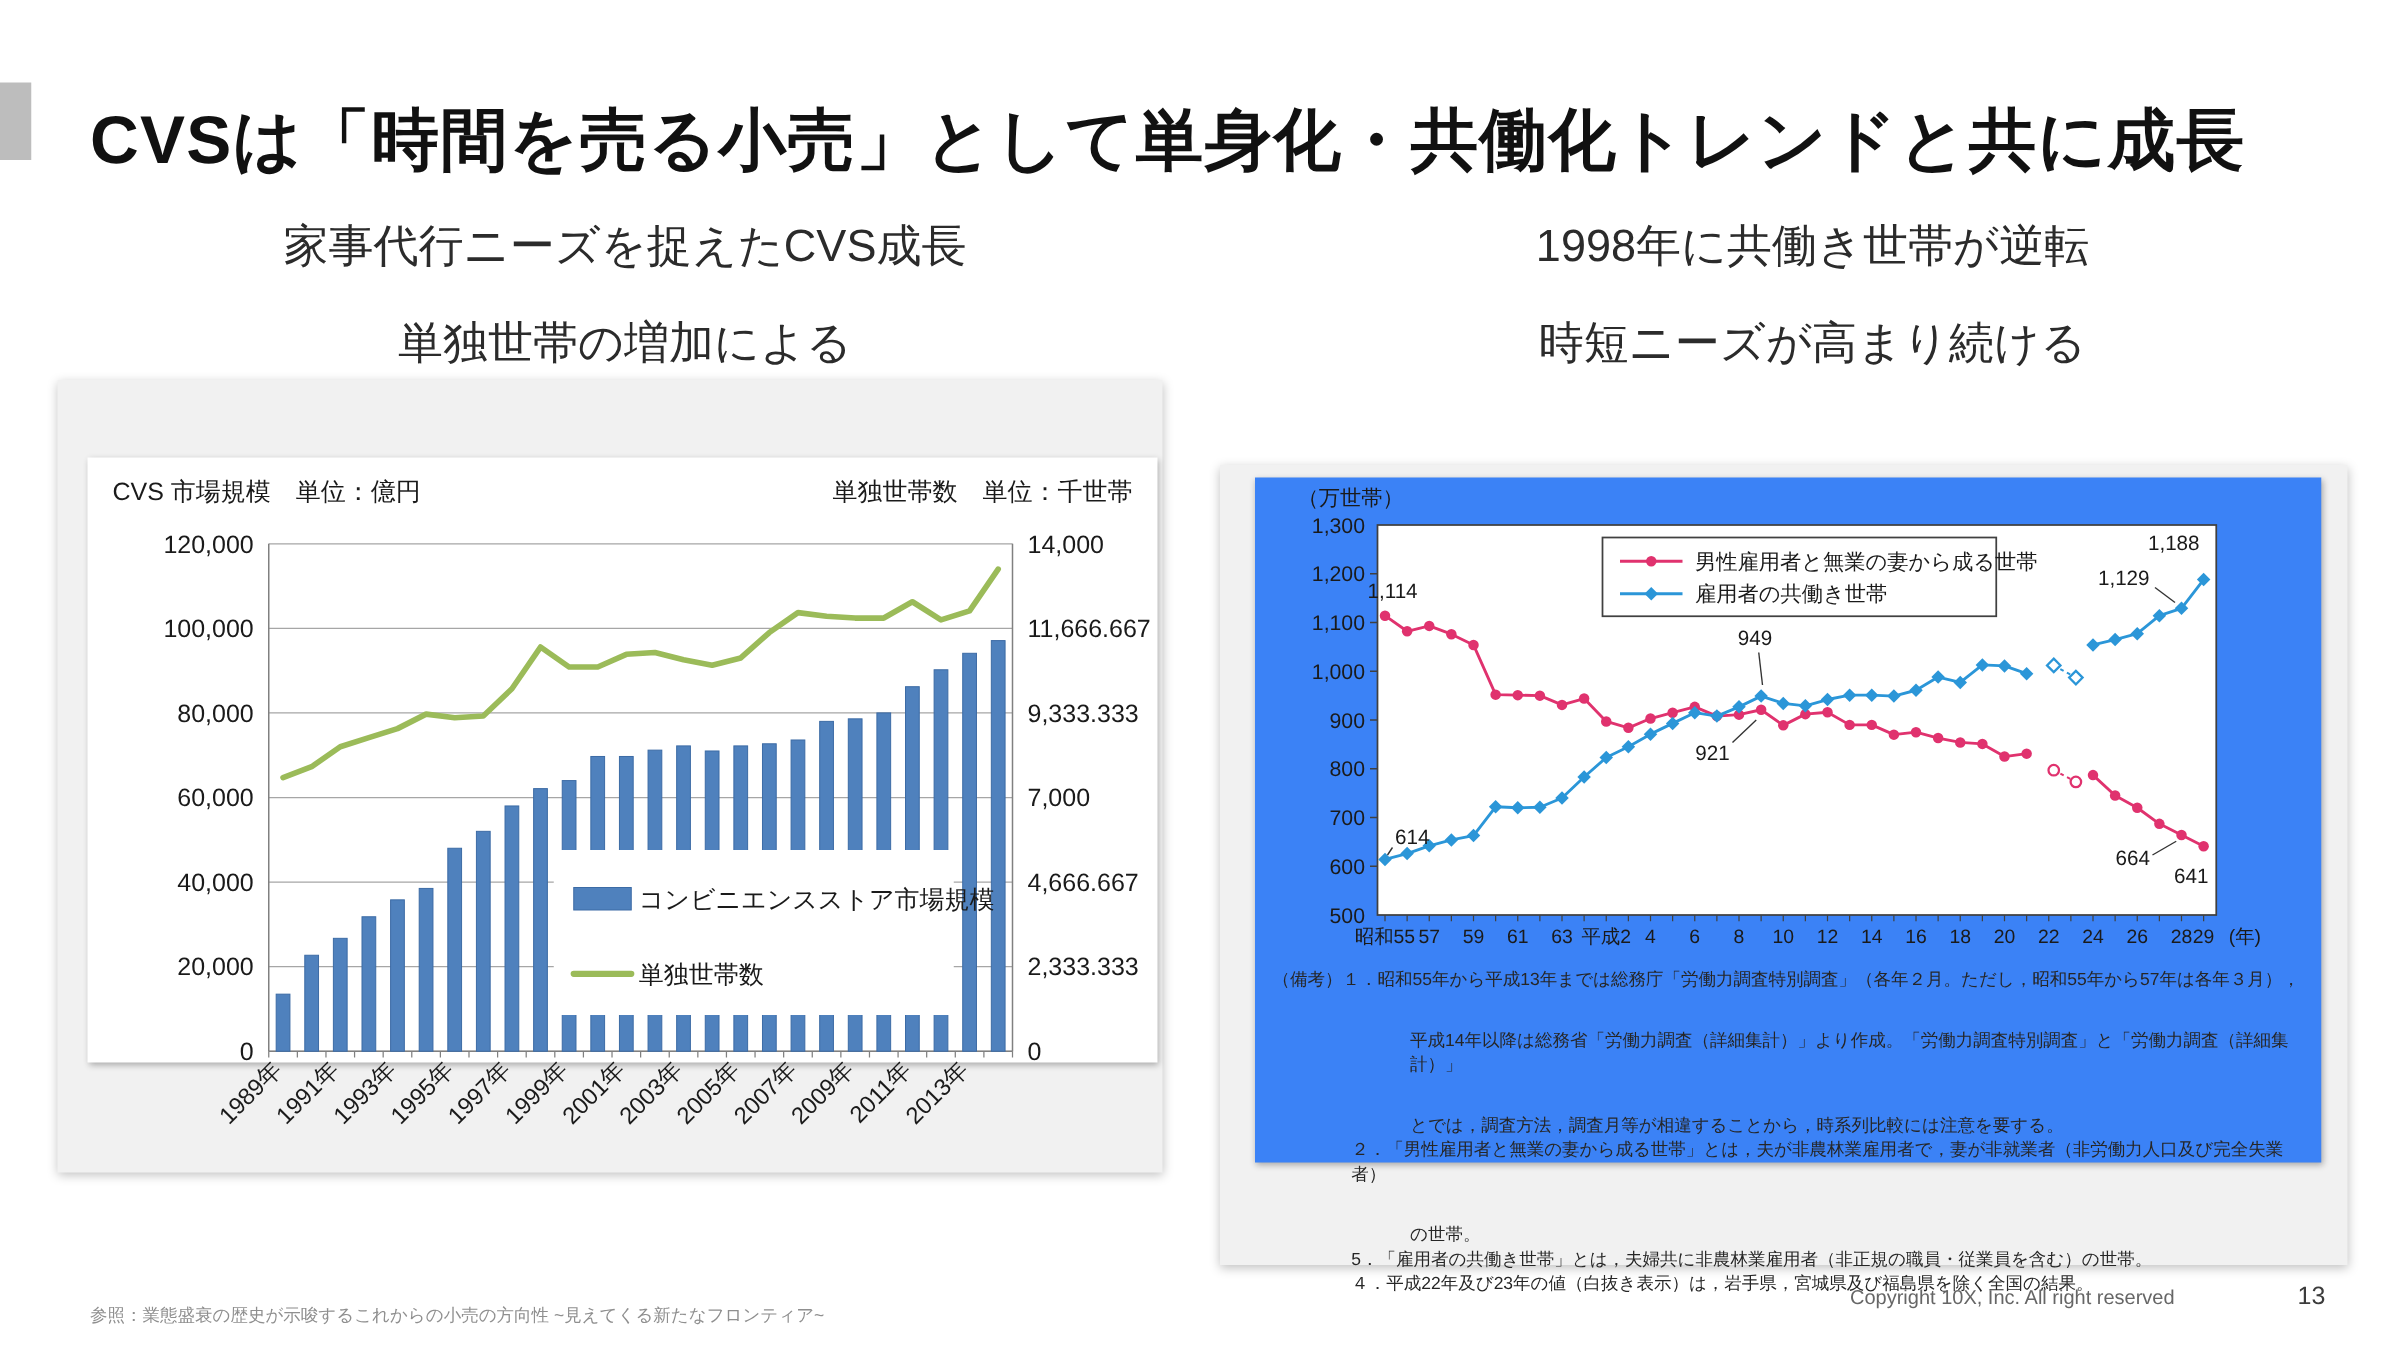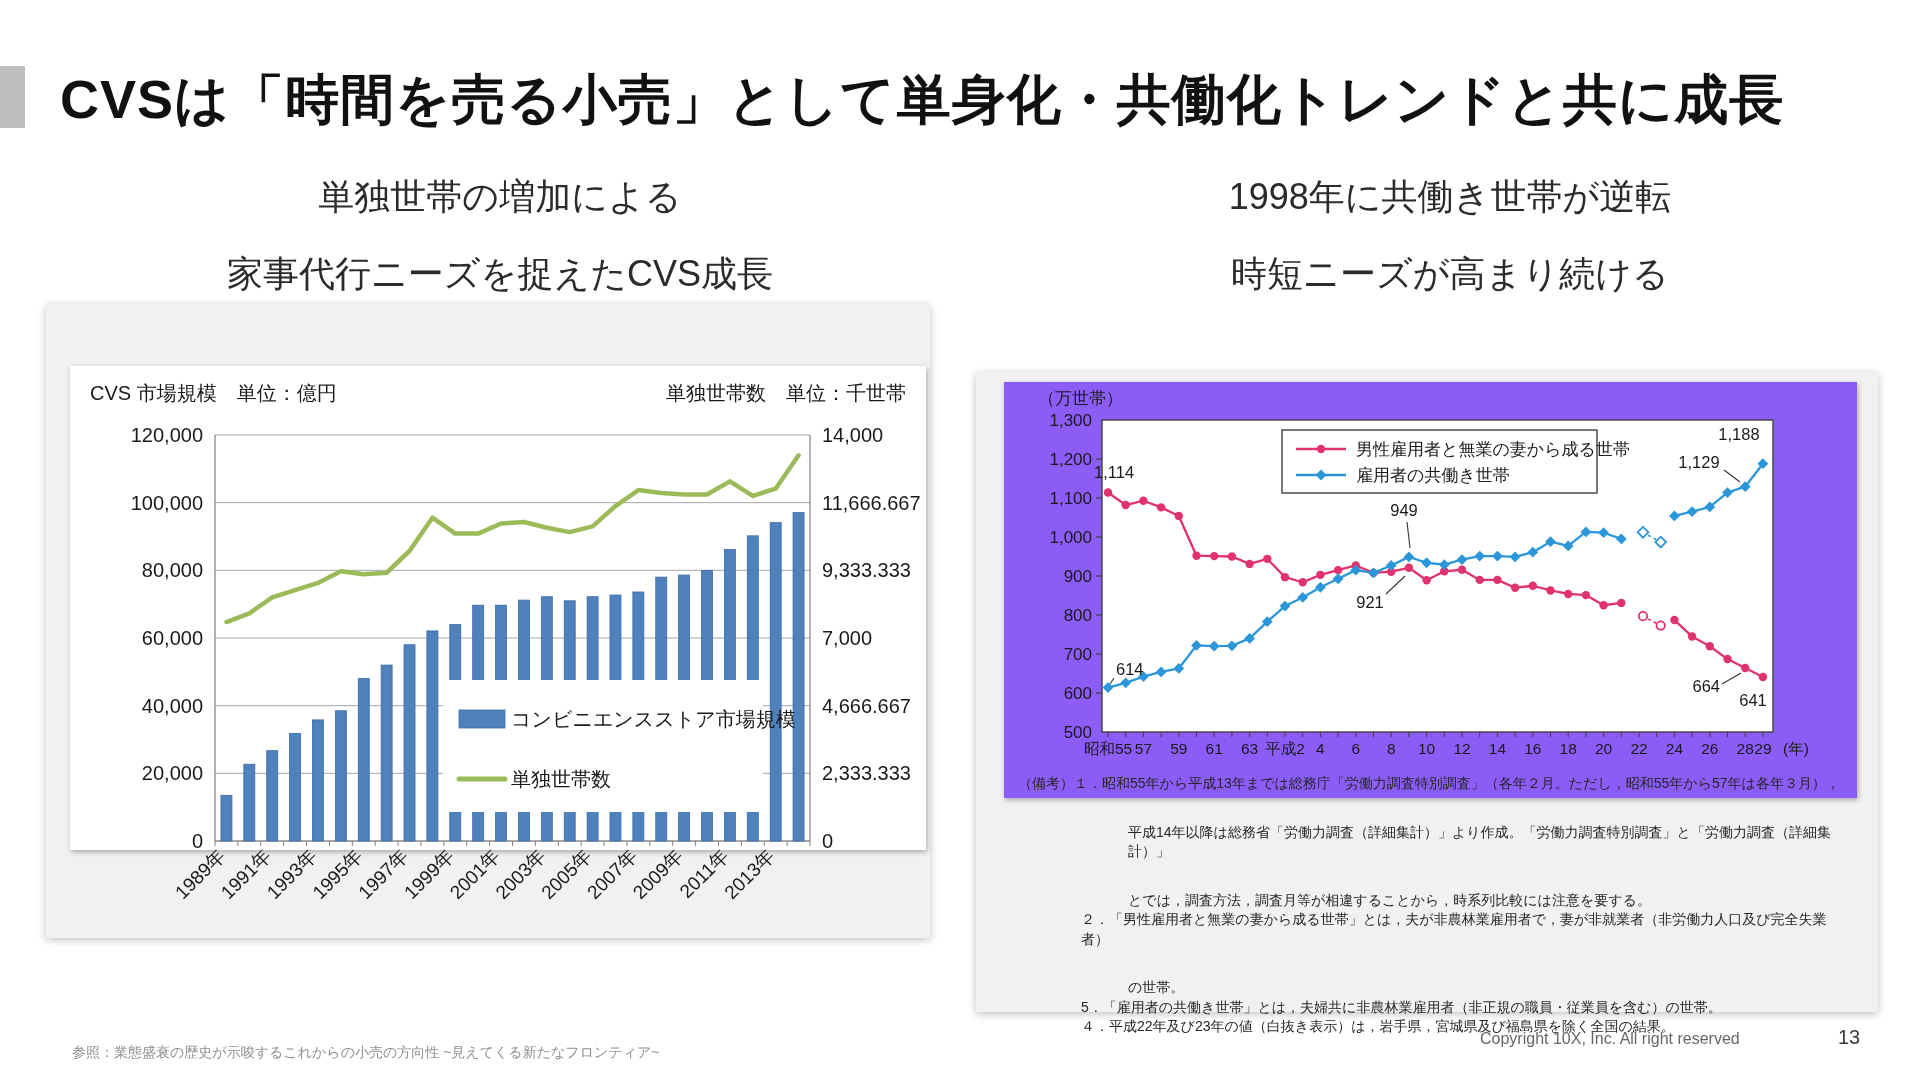--- a/index.html
+++ b/index.html
@@ -1,49 +1,49 @@
 <!DOCTYPE html>
 <html><head>
 <meta charset="utf-8">
 <style>
   html,body{margin:0;padding:0;background:#ffffff;}
   body{width:1920px;height:1080px;overflow:hidden;position:relative;
        font-family:"Liberation Sans","DejaVu Sans",sans-serif;color:#1a1a1a;}
   .accent-bar{position:absolute;left:0;top:66px;width:25px;height:62px;background:#bdbdbd;}
-  .page-title{position:absolute;left:56px;top:60px;width:1840px;margin:4px;
+  .page-title{position:absolute;left:56px;top:60px;width:1840px;margin:16px;
               font-size:54px;font-weight:800;letter-spacing:1px;color:#111;white-space:nowrap;}
   .subtitle{position:absolute;top:158px;text-align:center;font-size:36px;line-height:77px;color:#2b2b2b;}
   .subtitle.left{left:60px;width:880px;}
   .subtitle.right{left:1010px;width:880px;}
   .card{position:absolute;background:#f1f1f1;box-shadow:0 2px 8px rgba(0,0,0,0.25);}
   .card.left{left:46px;top:304px;width:884px;height:634px;}
   .card.right{left:976px;top:372px;width:902px;height:640px;}
   .panel{position:absolute;}
   .panel.white{left:24px;top:62px;width:856px;height:484px;background:#ffffff;
                box-shadow:1px 2px 5px rgba(0,0,0,0.3);}
-  .panel.beige{left:28px;top:10px;width:853px;height:416px;background:#8b5cf6;
+  .panel.beige{left:28px;top:10px;width:853px;height:548px;background:#3b82f6;
                box-shadow:1px 2px 5px rgba(0,0,0,0.3);}
   svg{position:absolute;left:0;top:0;}
   .notes{position:absolute;left:14px;top:392px;width:830px;font-size:14px;line-height:19.5px;color:#262626;}
   .notes .n0{padding-left:0;}
   .notes .n1{padding-left:63px;}
   .notes .n2{padding-left:110px;margin-top:29px;}
   .footer-source{position:absolute;left:72px;top:1032px;font-size:14px;color:#8f8f8f;margin-top:12px;}
   .footer-copyright{position:absolute;left:1480px;top:1030px;font-size:16px;color:#666;}
   .footer-page{position:absolute;left:1838px;top:1026px;font-size:20px;color:#3c3c3c;}
 </style>
 </head>
 <body>
 
 <div class="accent-bar"></div>
 <h1 class="page-title">CVSは「時間を売る小売」として単身化・共働化トレンドと共に成長</h1>
 
 <div class="subtitle left">
+  <div>家事代行ニーズを捉えたCVS成長</div>
   <div>単独世帯の増加による</div>
-  <div>家事代行ニーズを捉えたCVS成長</div>
 </div>
 <div class="subtitle right">
   <div>1998年に共働き世帯が逆転</div>
   <div>時短ニーズが高まり続ける</div>
 </div>
 
 <section class="card left">
   <div class="panel white">
     <svg id="leftChart" width="856" height="566" viewBox="0 0 856 566">
         <text x="20" y="34" font-size="20" fill="#1a1a1a">CVS 市場規模　単位：億円</text>

